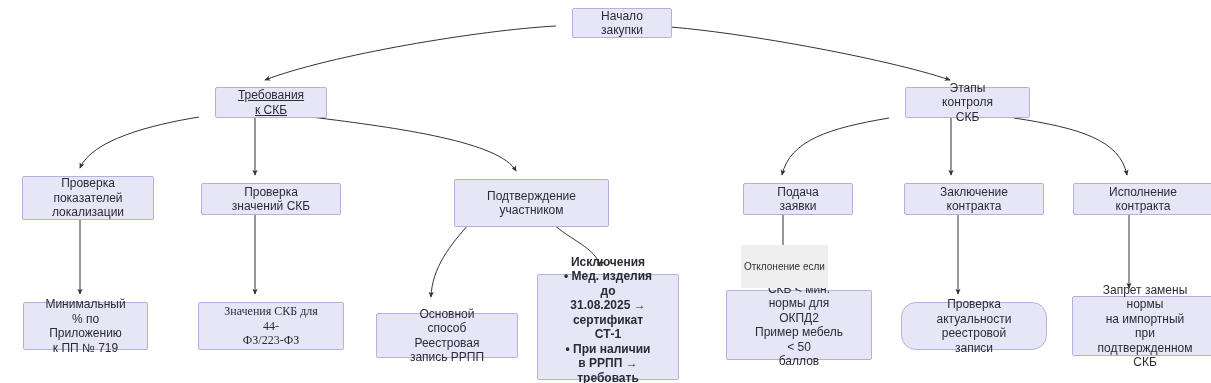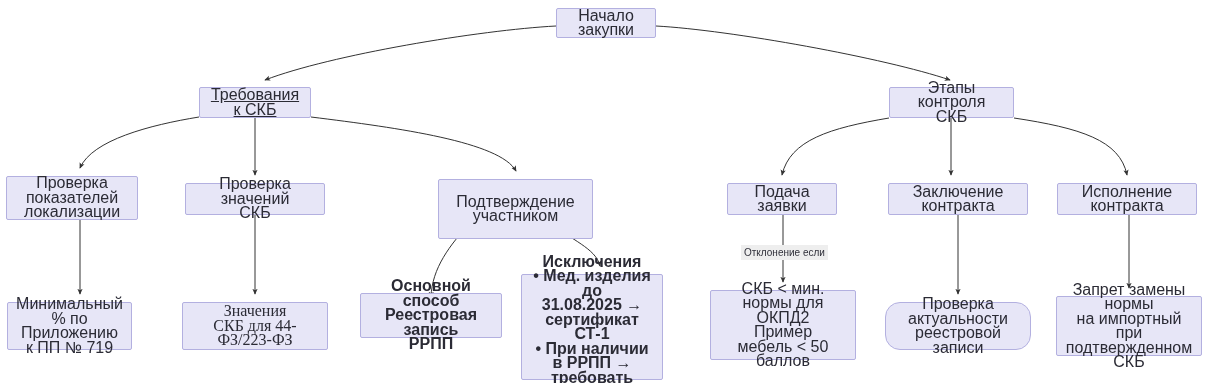--- a/index.html
+++ b/index.html
@@ -25,37 +25,38 @@
     height: 383px;
     pointer-events: none;
   }
   .node {
     position: absolute;
     box-sizing: border-box;
     background: #e7e6f7;
     border: 1px solid #b3b0e0;
     border-radius: 2px;
     color: #2b2b35;
-    font-size: 16px;
+    font-size: 12px;
     line-height: 14.5px;
     text-align: center;
     display: flex;
     align-items: center;
     justify-content: center;
     padding: 3px 24px;
     white-space: pre-line;
+    margin-left: 16px;
   }
   .edge-label {
     position: absolute;
     box-sizing: border-box;
     background: #eeeeee;
     color: #30303a;
     font-size: 10px;
     line-height: 13px;
-    padding: 1px 3px;
+    padding: 15px 3px;
     white-space: nowrap;
     text-align: center;
   }
 </style>
 </head>
 <body>
 
 <div id="canvas">
 
   <svg id="edge-layer" viewBox="0 0 1211 383" width="1211" height="383">
@@ -83,30 +84,30 @@
       </g>
   </svg>
 
   <div id="nodes-layer">
       <div class="node" style="left: 556px; top: 8px; width: 100px; height: 30px;">Начало закупки</div>
       <div class="node" style="left: 199px; top: 87px; width: 112px; height: 31px; text-decoration: underline;">Требования к СКБ</div>
       <div class="node" style="left: 889px; top: 87px; width: 125px; height: 31px;">Этапы контроля СКБ</div>
       <div class="node" style="left: 6px; top: 176px; width: 132px; height: 44px;">Проверка показателей
 локализации</div>
       <div class="node" style="left: 185px; top: 183px; width: 140px; height: 32px;">Проверка значений СКБ</div>
-      <div class="node" style="left: 438px; top: 179px; width: 155px; height: 60px;">Подтверждение
+      <div class="node" style="left: 438px; top: 179px; width: 155px; height: 48px;">Подтверждение
 участником</div>
       <div class="node" style="left: 727px; top: 183px; width: 110px; height: 32px;">Подача заявки</div>
       <div class="node" style="left: 888px; top: 183px; width: 140px; height: 32px;">Заключение контракта</div>
       <div class="node" style="left: 1057px; top: 183px; width: 140px; height: 32px;">Исполнение контракта</div>
       <div class="node" style="left: 7px; top: 302px; width: 125px; height: 48px;">Минимальный % по
 Приложению к ПП № 719</div>
       <div class="node" style="left: 182px; top: 302px; width: 146px; height: 48px; font-family: Liberation Serif, serif;">Значения СКБ для 44-
 ФЗ/223-ФЗ</div>
-      <div class="node" style="left: 360px; top: 293px; width: 142px; height: 45px; font-weight: bold;">Основной способ
+      <div class="node" style="left: 360px; top: 313px; width: 142px; height: 45px;">Основной способ
 Реестровая запись РРПП</div>
       <div class="node" style="left: 521px; top: 274px; width: 142px; height: 106px; font-weight: bold;">Исключения
 • Мед. изделия до
 31.08.2025 → сертификат
 СТ-1
 • При наличии в РРПП →
 требовать необязательно</div>
       <div class="node" style="left: 710px; top: 290px; width: 146px; height: 70px;">СКБ &lt; мин. нормы для
 ОКПД2
 Пример  мебель &lt; 50

